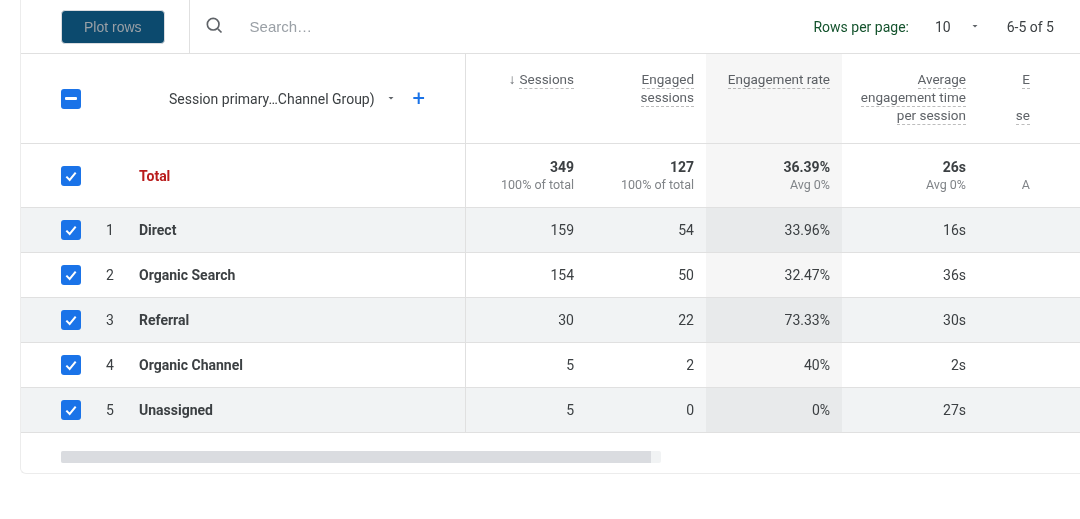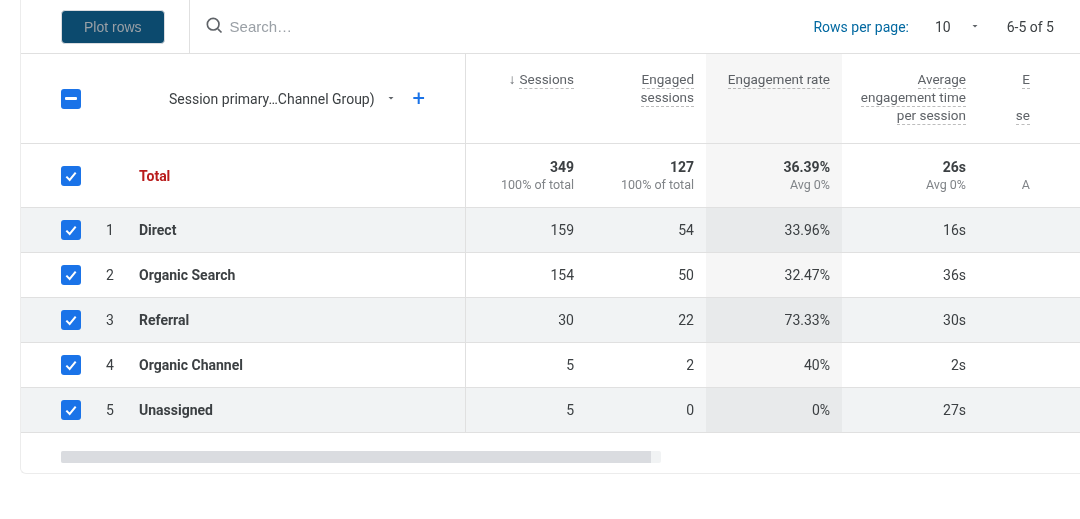--- a/index.html
+++ b/index.html
@@ -39,27 +39,27 @@
     height:100%;
     margin-left:24px;
     border-left:1px solid #e0e0e0;
     padding-left:14px;
     color:#5f6368;
   }
   .search-wrap input {
     border:none;
     outline:none;
     font-size:15px;
-    margin-left:4px;
+    margin-left:24px;
     width:260px;
     color:#be185d;
   }
   .search-wrap input::placeholder { color:#9aa0a6; }
   .rpp { display:flex; align-items:center; gap:26px; padding-right:26px; }
-  .rpp-label { color:#0369a1; }
+  .rpp-label { color:#14532d; }
   .rpp-select { display:flex; align-items:center; gap:18px; color:#3c4043; cursor:pointer; }
   .range { color:#3c4043; }
 
   
   .hdr-row {
     display:flex;
     align-items:flex-start;
     height:90px;
     border-bottom:1px solid #e0e0e0;
     position:relative;

